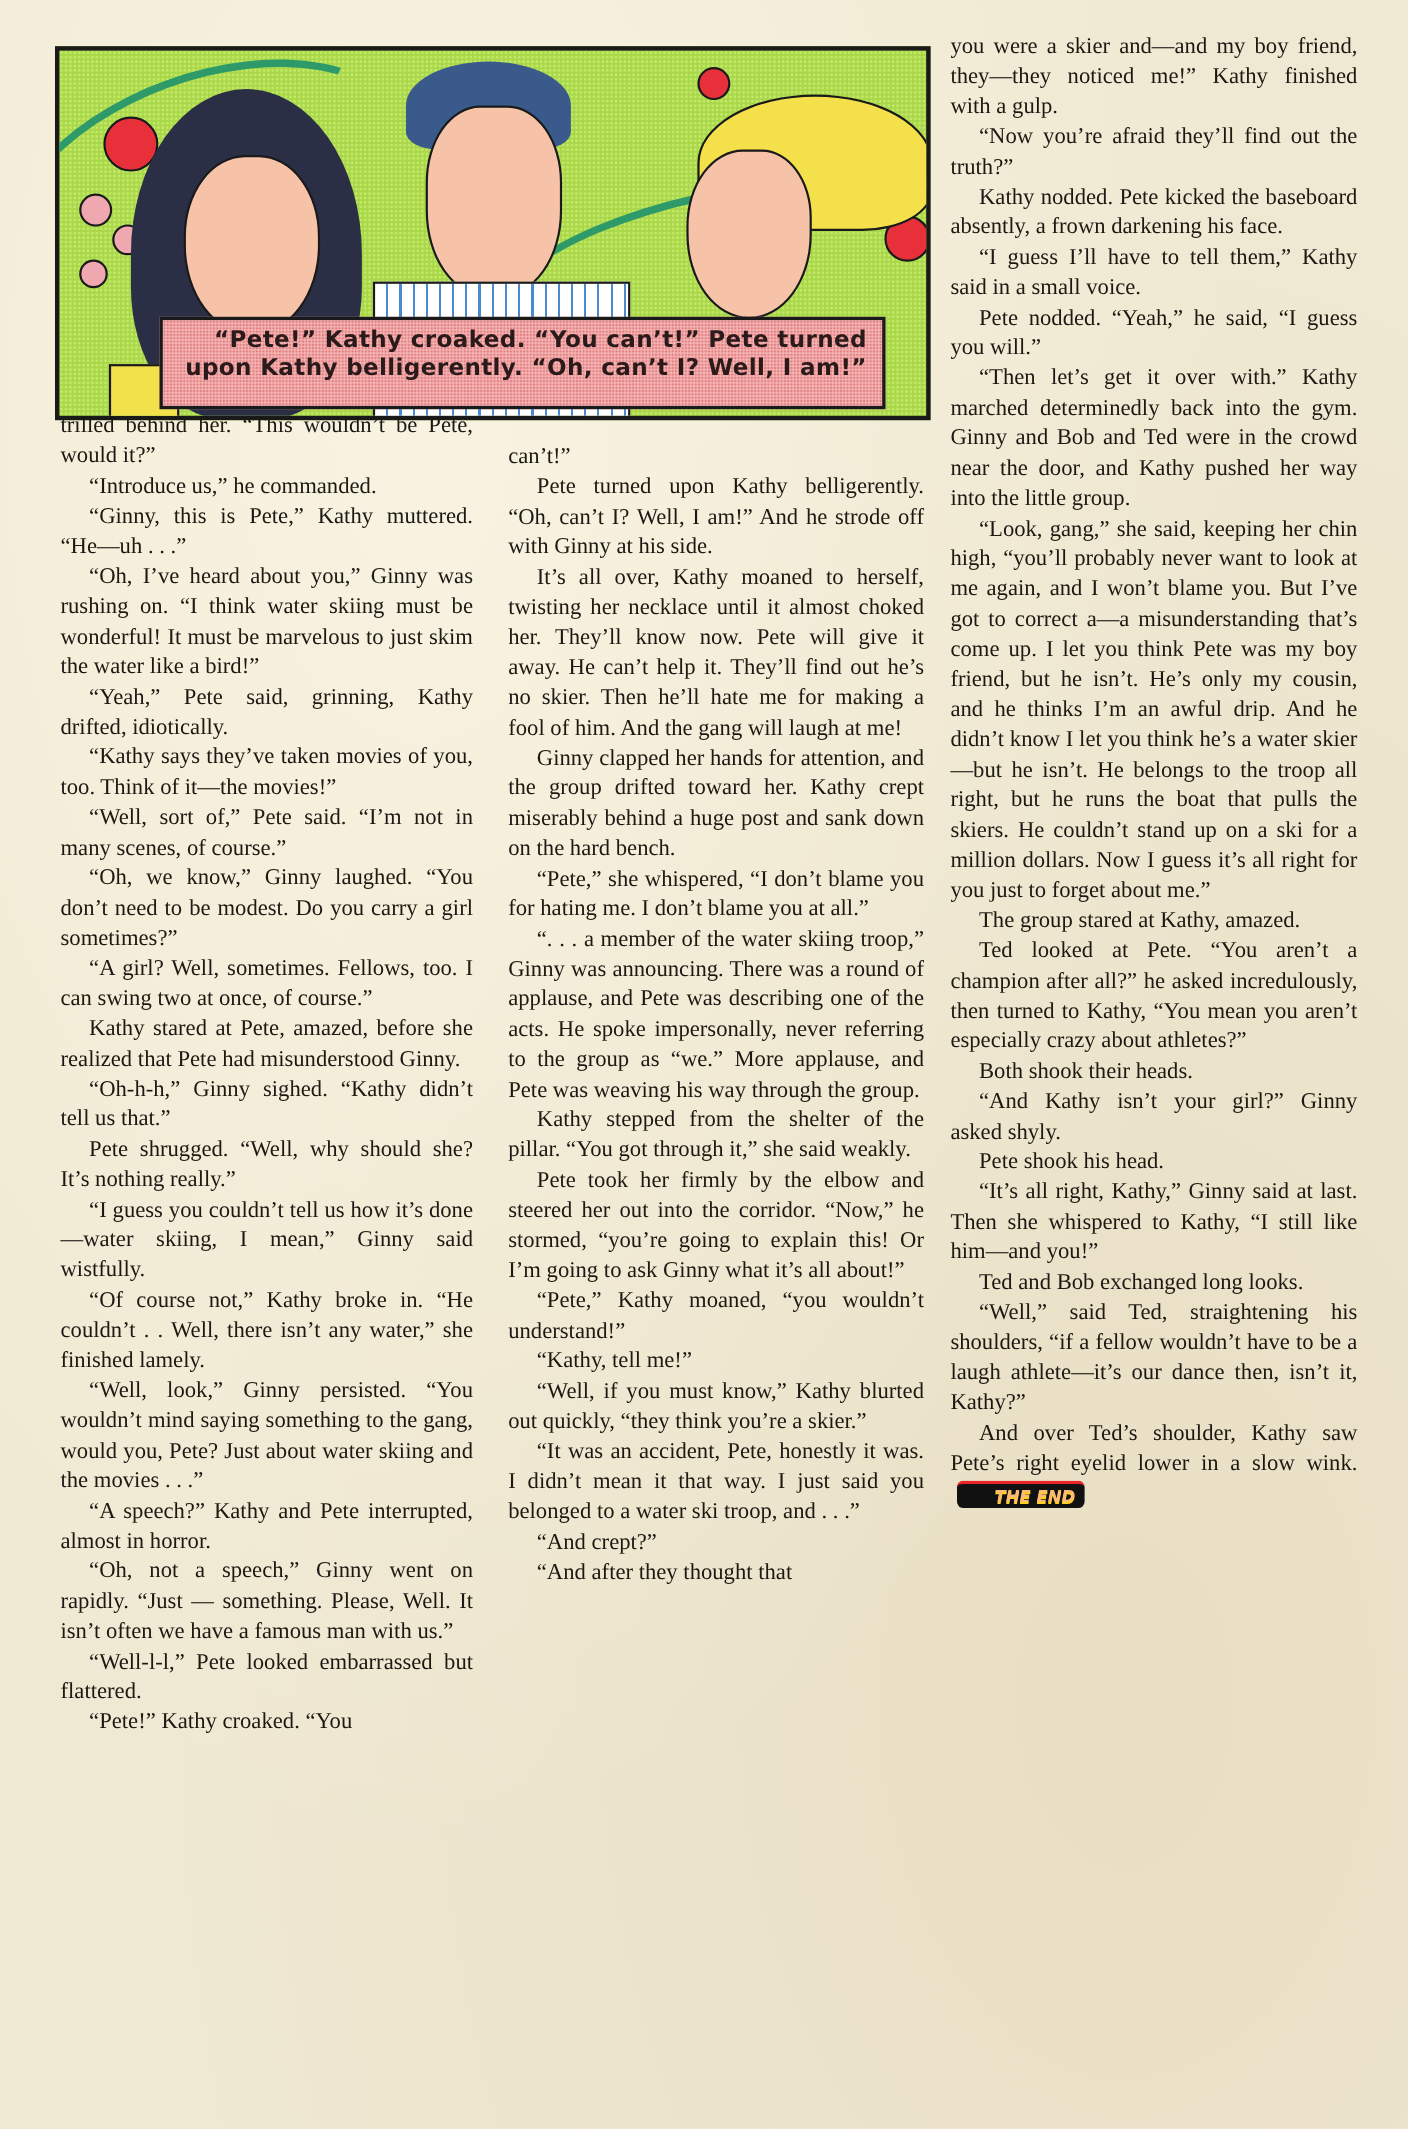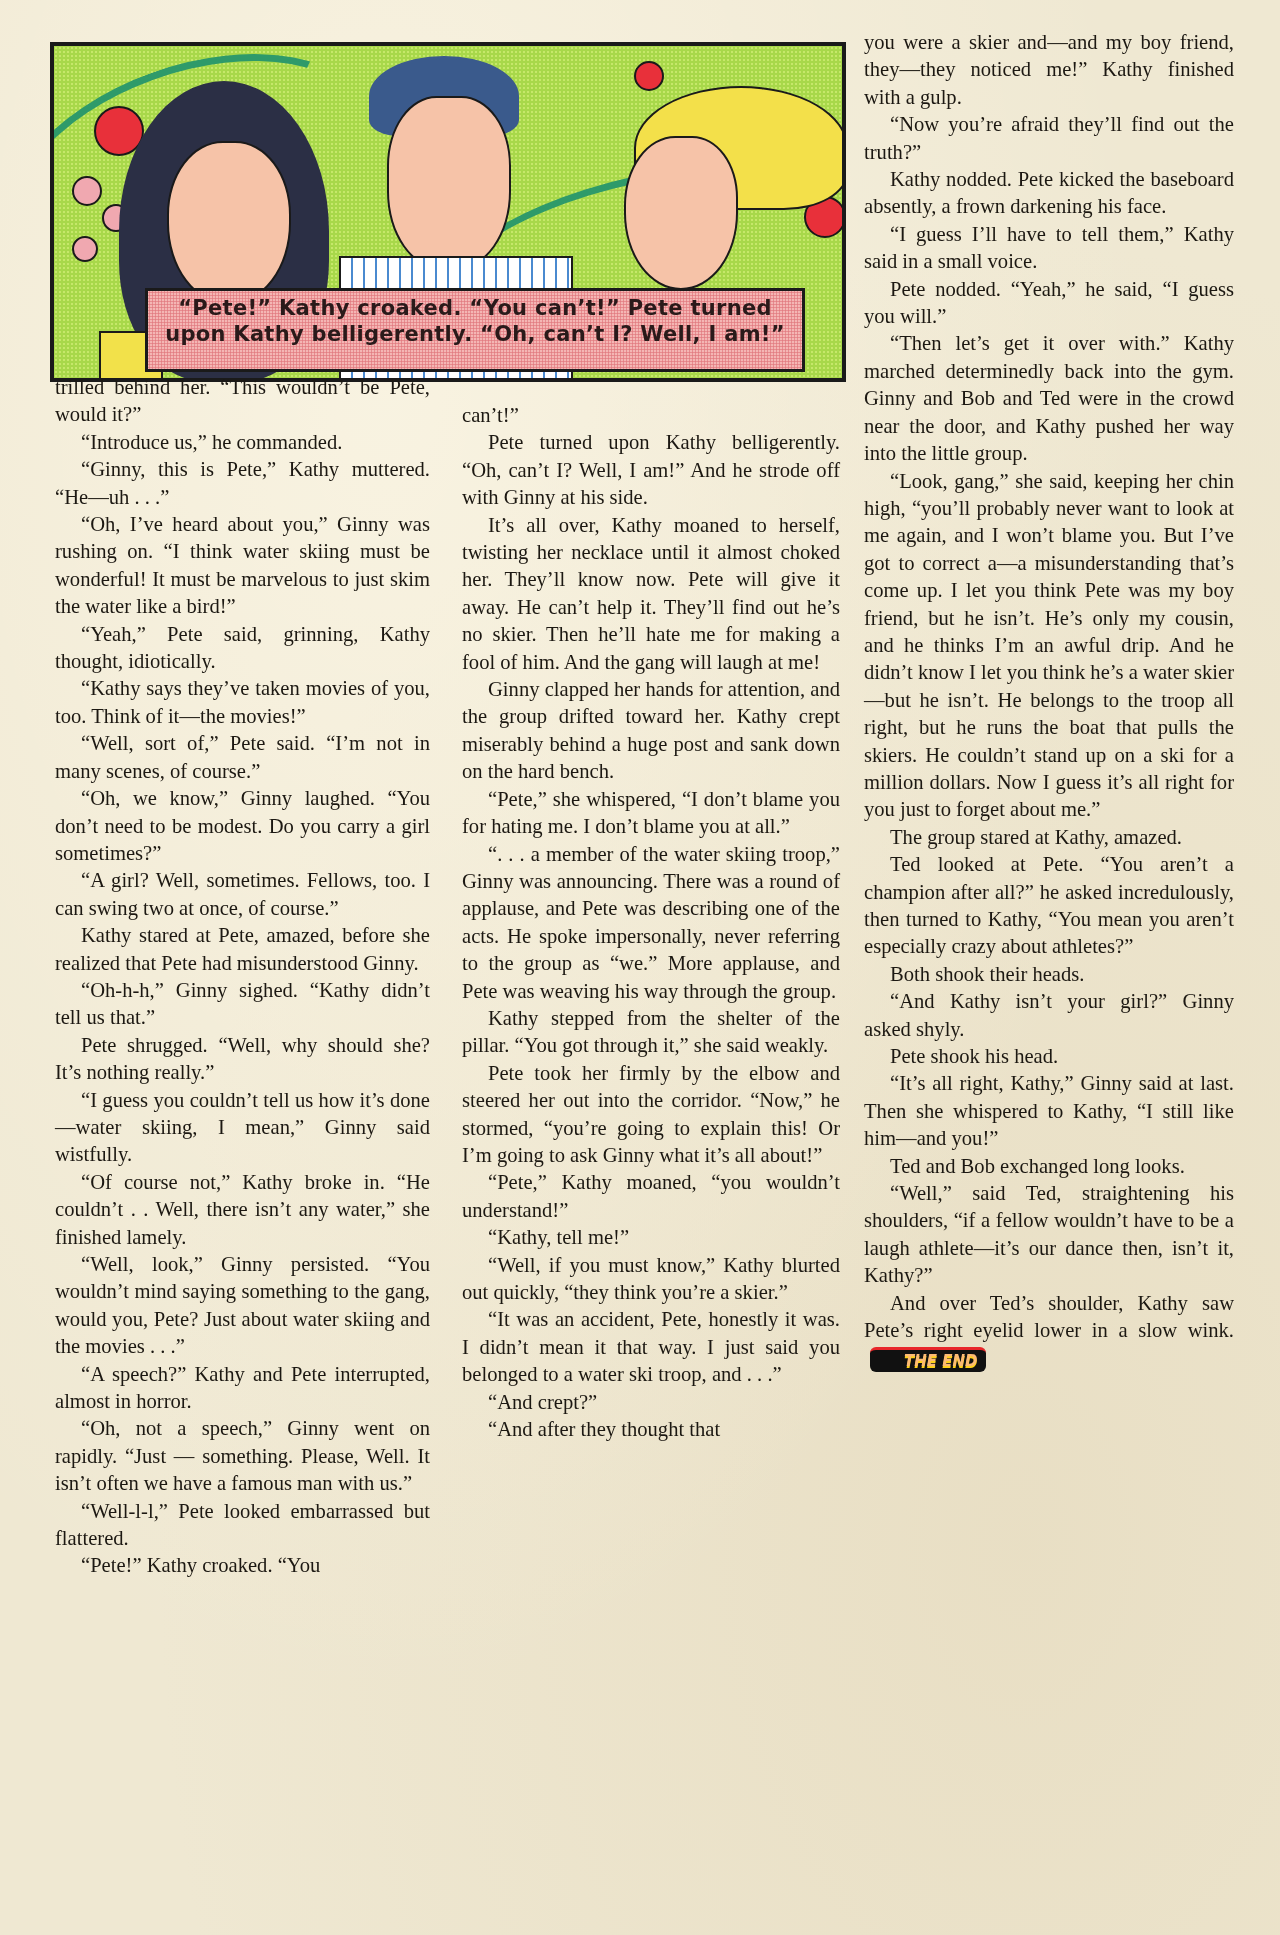--- a/index.html
+++ b/index.html
@@ -22,21 +22,21 @@
   }
   .garland { position:absolute; border:7px solid #2e9a6a; border-radius:50%; border-color:#2e9a6a transparent transparent transparent; }
   .ornament { position:absolute; border-radius:50%; border:2px solid #1a1a1a; }
   .caption {
     position:absolute; left:145px; top:288px; width:660px; height:84px;
     box-sizing:border-box; border:3px solid #1a1a1a;
     background:#f4b6b4;
     background-image: radial-gradient(#e27d82 0.9px, transparent 1.3px);
     background-size:3px 3px;
     font-family:"DejaVu Sans", sans-serif; font-weight:bold; font-size:21px; line-height:26px;
-    text-align:center; padding:4px 14px; color:#2a1a1a; letter-spacing:0.3px;
+    text-align:right; padding:4px 14px; color:#2a1a1a; letter-spacing:0.3px;
   }
   .col { position:absolute; font-size:20.6px; line-height:27.4px; text-align:justify; }
   .col p { margin:0; text-indent:26px; }
   .col p.cont { text-indent:0; }
   .col1 { left:55px; top:374px; width:375px; }
   .col2 { left:462px; top:402px; width:378px; }
   .col3 { left:864px; top:29px; width:370px; }
   .col2 p:first-child { text-indent:0; }
   .the-end {
     display:inline-block; background:#111; color:#fdba74;
@@ -81,21 +81,21 @@
     <div style="position:absolute;left:10px;top:50px;width:110px;height:150px;background:#f6c3a8;border-radius:45% 40% 50% 50%;border:2px solid #1a1a1a;"></div>
   </div>
 </div>
 <div class="caption">“Pete!” Kathy croaked. “You can’t!” Pete turned upon Kathy belligerently. “Oh, can’t I? Well, I am!”</div>
 
 <div class="col col1" id="col1">
     <p class="cont">trilled behind her. “This wouldn’t be Pete, would it?”</p>
     <p>“Introduce us,” he commanded.</p>
     <p>“Ginny, this is Pete,” Kathy muttered. “He—uh . . .”</p>
     <p>“Oh, I’ve heard about you,” Ginny was rushing on. “I think water skiing must be wonderful! It must be marvelous to just skim the water like a bird!”</p>
-    <p>“Yeah,” Pete said, grinning, Kathy thought, idiotically.</p>
+    <p>“Yeah,” Pete said, grinning, Kathy drifted, idiotically.</p>
     <p>“Kathy says they’ve taken movies of you, too. Think of it—the movies!”</p>
     <p>“Well, sort of,” Pete said. “I’m not in many scenes, of course.”</p>
     <p>“Oh, we know,” Ginny laughed. “You don’t need to be modest. Do you carry a girl sometimes?”</p>
     <p>“A girl? Well, sometimes. Fellows, too. I can swing two at once, of course.”</p>
     <p>Kathy stared at Pete, amazed, before she realized that Pete had misunderstood Ginny.</p>
     <p>“Oh-h-h,” Ginny sighed. “Kathy didn’t tell us that.”</p>
     <p>Pete shrugged. “Well, why should she? It’s nothing really.”</p>
     <p>“I guess you couldn’t tell us how it’s done—water skiing, I mean,” Ginny said wistfully.</p>
     <p>“Of course not,” Kathy broke in. “He couldn’t . . Well, there isn’t any water,” she finished lamely.</p>
     <p>“Well, look,” Ginny persisted. “You wouldn’t mind saying something to the gang, would you, Pete? Just about water skiing and the movies . . .”</p>

